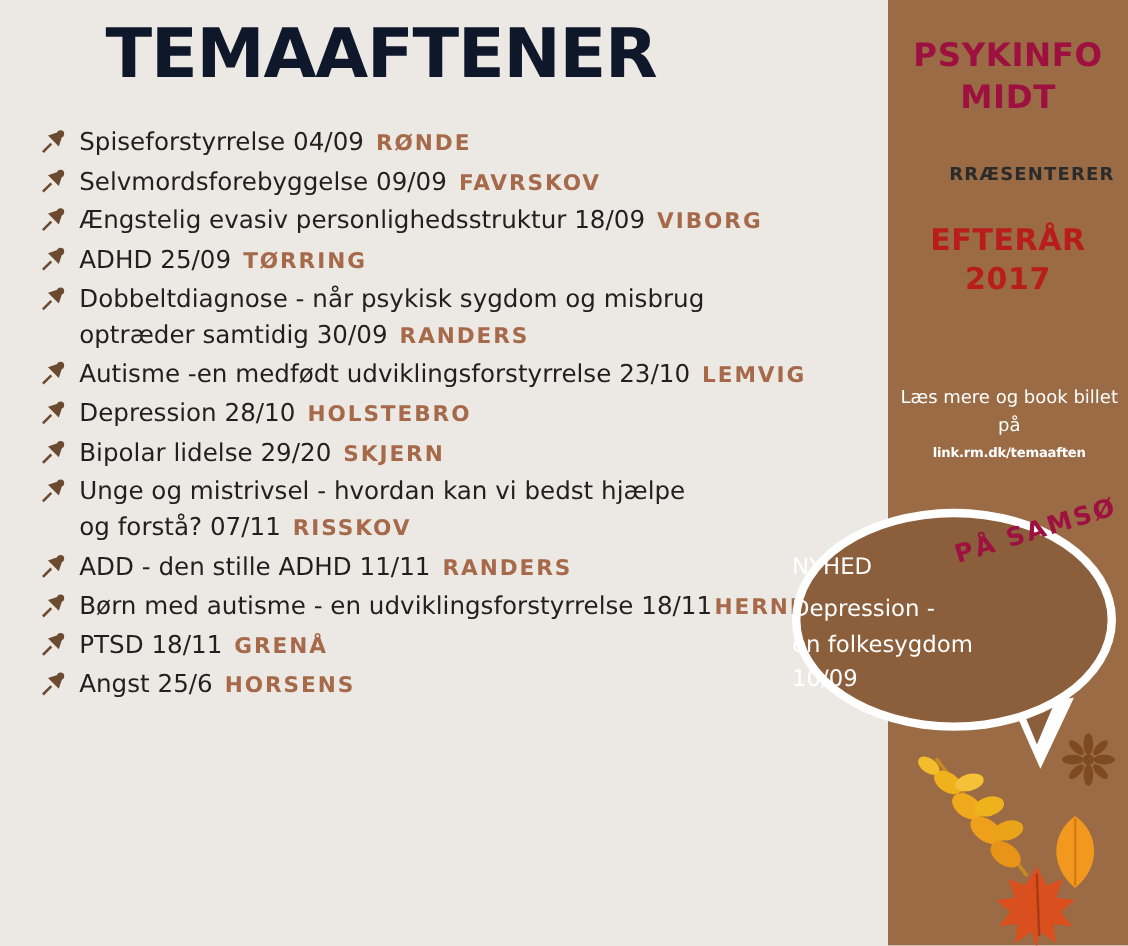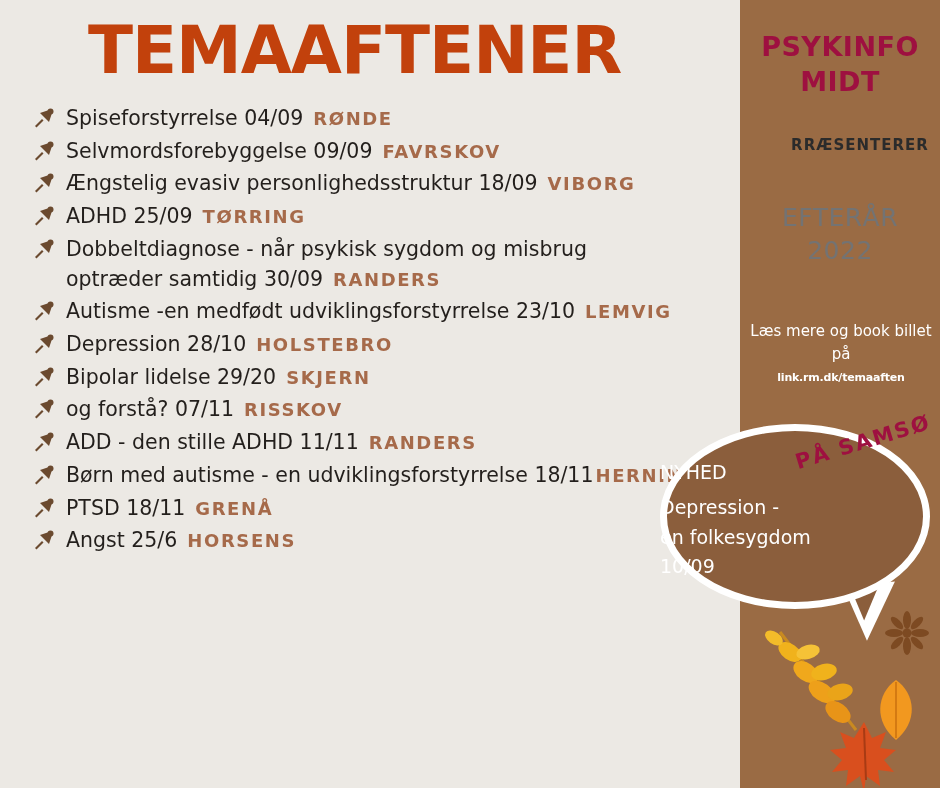--- a/index.html
+++ b/index.html
@@ -52,26 +52,25 @@
     font-weight: bold;
     font-size: 15px;
     letter-spacing: 1px;
   }
   .season {
     position: absolute;
     top: 184px;
     left: 740px;
     width: 200px;
     text-align: center;
-    color: #737373;
-    font-weight: normal;
+    color: #b91c1c;
+    font-weight: bold;
     font-size: 25px;
     line-height: 1.3;
     letter-spacing: 0.5px;
-    margin-top: 18px;
   }
   .booking {
     position: absolute;
     top: 320px;
     left: 745px;
     width: 192px;
     text-align: center;
     color: #ffffff;
     font-size: 15px;
     line-height: 1.55;
@@ -84,23 +83,23 @@
     margin-top: 2px;
     letter-spacing: -0.2px;
   }
   
   .title {
     position: absolute;
     top: 12px;
     left: 88px;
     font-family: "DejaVu Sans", sans-serif;
     font-weight: bold;
-    font-size: 66px;
+    font-size: 57px;
     letter-spacing: -1px;
-    color: #c2410c;
+    color: #0f172a;
   }
   
   .events {
     position: absolute;
     top: 104px;
     left: 26px;
     width: 720px;
   }
   .event {
     position: relative;
@@ -214,21 +213,21 @@
 
   <div class="title">TEMAAFTENER</div>
 
   <div class="brand">
     <div>PSYKINFO</div>
     <div>MIDT</div>
   </div>
   <div class="presenterer">RRÆSENTERER</div>
   <div class="season">
     <div>EFTERÅR</div>
-    <div>2022</div>
+    <div>2017</div>
   </div>
   <div class="booking">
     <span>Læs mere og book billet på</span>
     <span class="link">link.rm.dk/temaaften</span>
   </div>
 
   <div class="events">
 
     <div class="event">
       <span class="pin">
@@ -340,20 +339,21 @@
     <div class="event two-line">
       <span class="pin">
         <svg width="26" height="26" viewBox="0 0 26 26">
             <g fill="#6b4a2f">
               <path d="M5 20 L12 13 L13.5 14.5 L6.5 21.5 Z"></path>
               <path d="M10 7 L19 4 L22 7 L19 16 Z"></path>
               <circle cx="20.5" cy="5.5" r="3"></circle>
             </g>
           </svg>
       </span>
+      <span class="txt">Unge og mistrivsel - hvordan kan vi bedst hjælpe</span>
       <span class="line2">
         <span>og forstå? 07/11</span><span class="city">RISSKOV</span>
       </span>
     </div>
 
     <div class="event">
       <span class="pin">
         <svg width="26" height="26" viewBox="0 0 26 26">
             <g fill="#6b4a2f">
               <path d="M5 20 L12 13 L13.5 14.5 L6.5 21.5 Z"></path>

